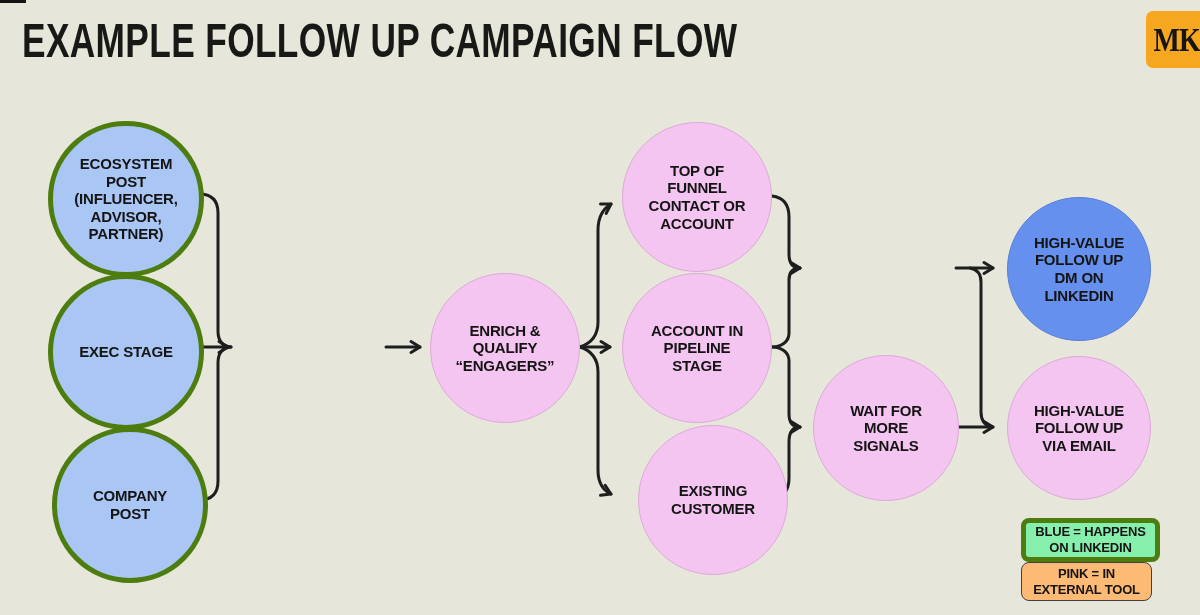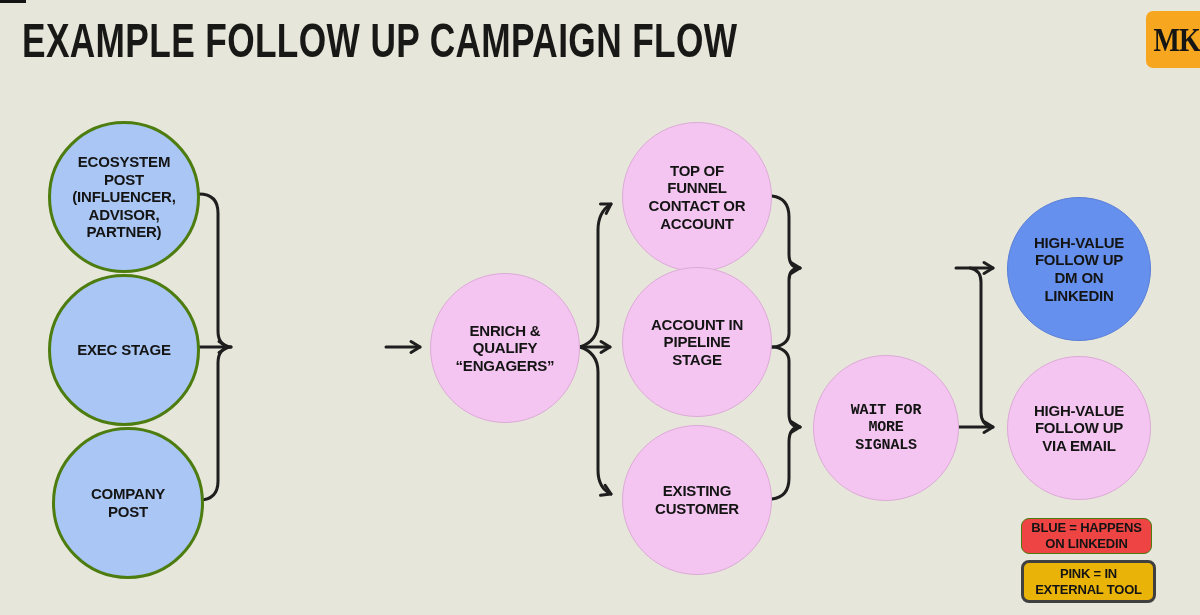--- a/index.html
+++ b/index.html
@@ -37,47 +37,47 @@
   svg.wires{position:absolute;left:0;top:0;z-index:1;}
   svg.wires path{fill:none;stroke:#1e1e1e;stroke-width:3;stroke-linecap:round;}
 
   
   .node{
     position:absolute;border-radius:50%;z-index:2;
     display:flex;align-items:center;justify-content:center;text-align:center;
     font-weight:bold;font-size:15px;line-height:1.17;color:#141414;
     white-space:pre-line;letter-spacing:-.2px;
   }
-  .c-blue {background:#a9c6f4;border:3px solid #4d7c0f;text-align:center;}
+  .c-blue {background:#a9c6f4;border:5px solid #4d7c0f;text-align:center;}
   .c-pink {background:#f4c5f1;border:1px solid #ddaad8;}
   .c-dblue{background:#6690ee;border:1px solid #5a7fd6;}
 
   .n1 {left:48px;  top:121px; width:146px;height:146px;}
   .n2 {left:48px;  top:274px; width:146px;height:146px;}
   .n3 {left:52px;  top:427px; width:146px;height:146px;}
   .n4 {left:241px; top:276px; width:143px;height:143px;}
   .n5 {left:430px; top:273px; width:148px;height:148px;}
   .n6 {left:622px; top:122px; width:148px;height:148px;}
-  .n7 {left:622px; top:267px; width:148px;height:148px;}
-  .n8 {left:622px; top:425px; width:148px;height:148px;}
+  .n7 {left:622px; top:273px; width:148px;height:148px;}
+  .n8 {left:638px; top:425px; width:148px;height:148px;}
   .n9 {left:814px; top:197px; width:142px;height:142px;}
-  .n10{left:813px; top:355px; width:144px;height:144px;font-family:Liberation Mono, monospace;}
+  .n10{left:813px; top:355px; width:144px;height:144px;}
   .n11{left:1007px;top:197px; width:142px;height:142px;}
   .n12{left:1007px;top:356px; width:142px;height:142px;}
 
   
   .legend{position:absolute;left:1021px;top:518px;z-index:2;}
   .legend-box{
     width:129px;border-radius:8px;
     display:flex;align-items:center;justify-content:center;text-align:center;
     font-weight:bold;font-size:13px;line-height:1.22;color:#141414;
     white-space:pre-line;letter-spacing:-.2px;
   }
-  .legend-blue{height:34px;background:#ef4444;border:1px solid #4d7c0f;margin-bottom:6px;}
-  .legend-pink{height:37px;background:#eab308;border:3px solid #404040;}
+  .legend-blue{height:34px;background:#86efac;border:5px solid #4d7c0f;}
+  .legend-pink{height:37px;background:#fdba74;border:1px solid #404040;}
 </style>
 </head>
 <body>
 
 <div class="stage">
 
   <div class="corner-mark"></div>
 
   <div class="title">EXAMPLE FOLLOW UP CAMPAIGN FLOW</div>
 

